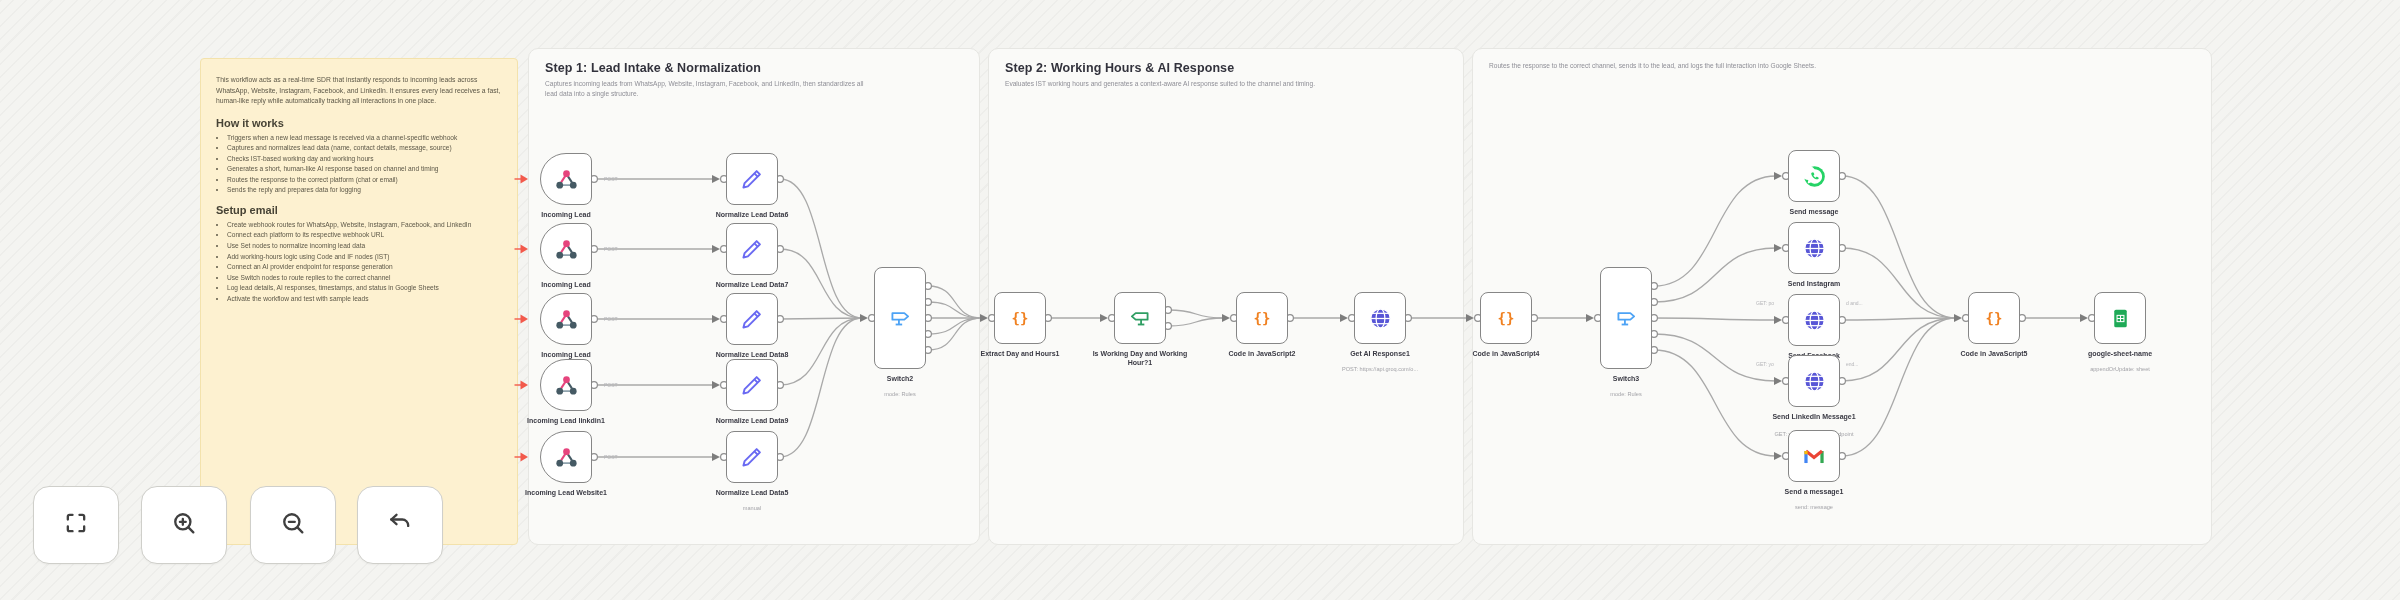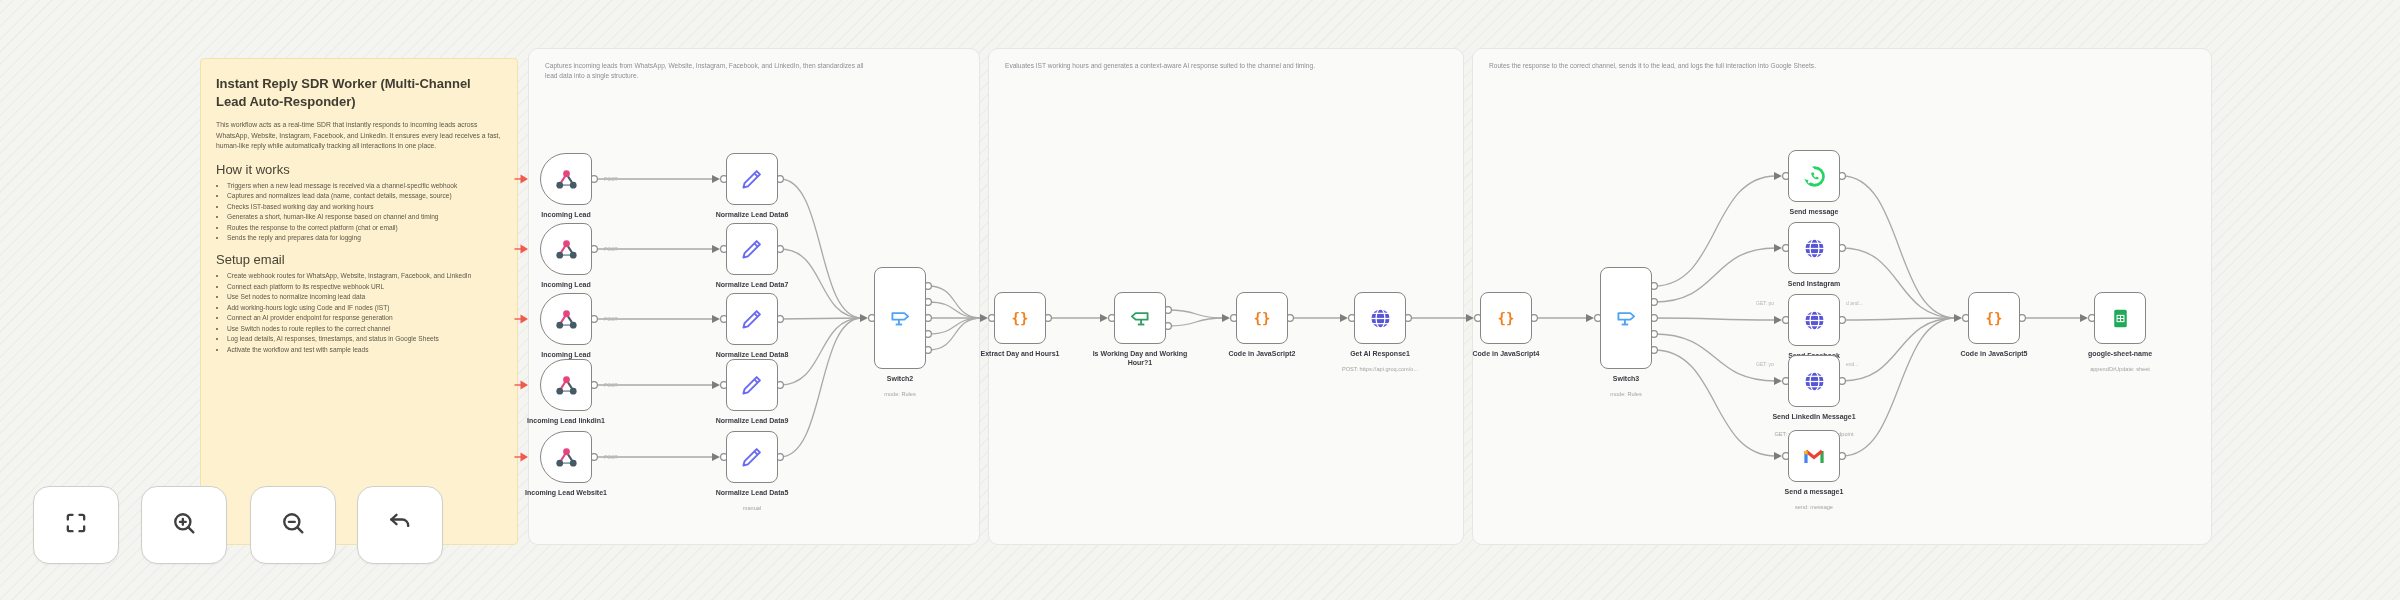--- a/index.html
+++ b/index.html
@@ -15,21 +15,21 @@
     box-sizing:border-box;padding:12px 16px;
   }
   .panel h2{margin:0 0 4px 0;font-size:12.5px;font-weight:bold;color:#32323c;letter-spacing:.1px;}
   .panel .sub{font-size:6.6px;color:#8e8e96;line-height:1.45;max-width:420px;}
   .sticky{
     position:absolute;background:#fdf1d0;border:1px solid #f3e2ac;border-radius:4px;
     box-sizing:border-box;padding:16px 15px;color:#4a4639;
   }
   .sticky h1{margin:0 0 10px 0;font-size:13px;line-height:1.35;font-weight:bold;color:#403c31;}
   .sticky p{margin:0 0 10px 0;font-size:6.8px;line-height:1.55;color:#5c5747;}
-  .sticky h3{margin:8px 0 4px 0;font-size:13px;font-weight:normal;color:#474335;}
+  .sticky h3{margin:8px 0 4px 0;font-size:11px;font-weight:bold;color:#474335;}
   .sticky ul{margin:0 0 6px 0;padding-left:11px;}
   .sticky li{font-size:6.6px;line-height:1.6;color:#5c5747;}
   .node{
     position:absolute;background:#ffffff;border:1.6px solid #868686;border-radius:8px;
     box-sizing:border-box;display:flex;align-items:center;justify-content:center;
   }
   .node.trigger{border-radius:26px 8px 8px 26px;}
   .node svg{display:block;}
   .nlabel{
     position:absolute;text-align:center;font-size:7px;font-weight:bold;color:#3a3a44;
@@ -44,31 +44,32 @@
     border-radius:16px;display:flex;align-items:center;justify-content:center;cursor:pointer;
     box-shadow:0 1px 2px rgba(0,0,0,0.04);
   }
   #edges{position:absolute;left:0;top:0;pointer-events:none;}
   .redmark{position:absolute;}
 </style>
 </head>
 <body>
 
 <div class="panel" style="left:528px;top:48px;width:452px;height:497px;">
+  <h2>Step 1: Lead Intake &amp; Normalization</h2>
   <div class="sub" style="max-width:330px;">Captures incoming leads from WhatsApp, Website, Instagram, Facebook, and LinkedIn, then standardizes all lead data into a single structure.</div>
 </div>
 <div class="panel" style="left:988px;top:48px;width:476px;height:497px;">
+  <h2>Step 2: Working Hours &amp; AI Response</h2>
   <div class="sub">Evaluates IST working hours and generates a context-aware AI response suited to the channel and timing.</div>
 </div>
 <div class="panel" style="left:1472px;top:48px;width:740px;height:497px;">
   <div class="sub">Routes the response to the correct channel, sends it to the lead, and logs the full interaction into Google Sheets.</div>
 </div>
 
 <div class="sticky" style="left:200px;top:58px;width:318px;height:487px;">
-  <h1>Instant Reply SDR Worker (Multi-Channel Lead Auto-Responder)</h1>
   <p>This workflow acts as a real-time SDR that instantly responds to incoming leads across WhatsApp, Website, Instagram, Facebook, and LinkedIn. It ensures every lead receives a fast, human-like reply while automatically tracking all interactions in one place.</p>
   <h3>How it works</h3>
   <ul id="how-list">
       <li>Triggers when a new lead message is received via a channel-specific webhook</li>
       <li>Captures and normalizes lead data (name, contact details, message, source)</li>
       <li>Checks IST-based working day and working hours</li>
       <li>Generates a short, human-like AI response based on channel and timing</li>
       <li>Routes the response to the correct platform (chat or email)</li>
       <li>Sends the reply and prepares data for logging</li>
     </ul>

